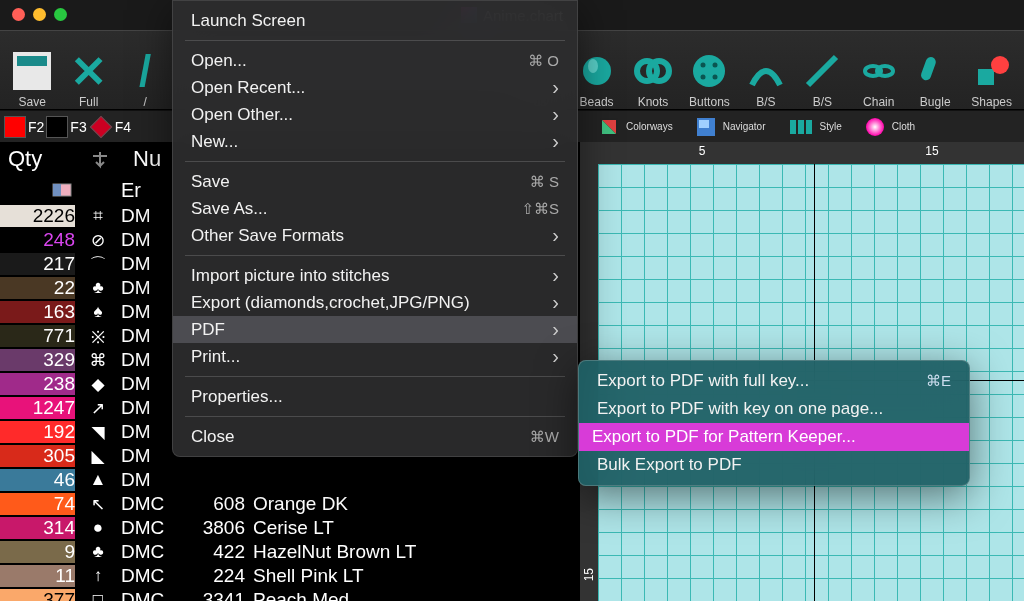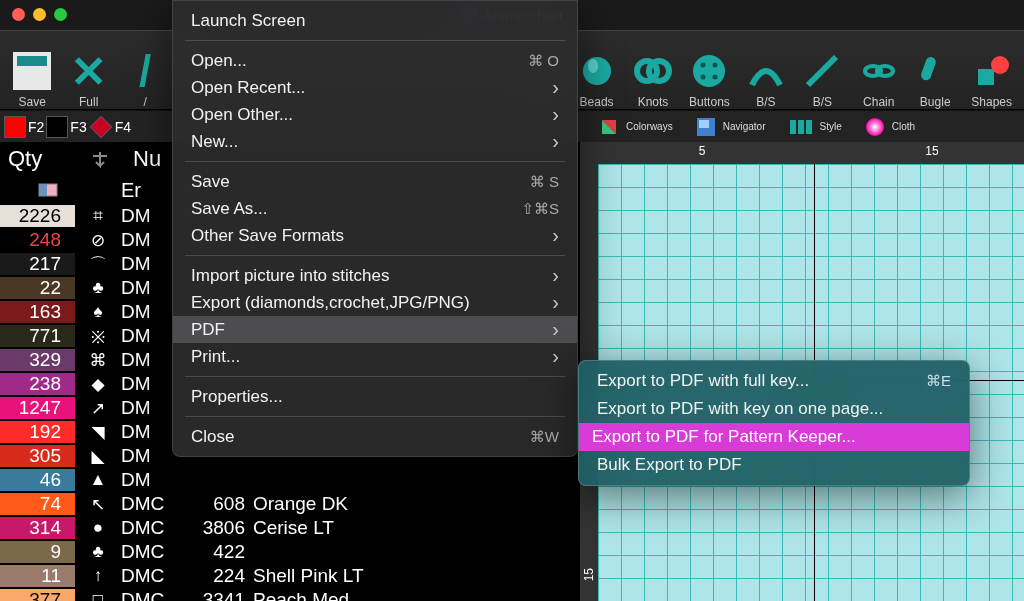--- a/index.html
+++ b/index.html
@@ -23,21 +23,21 @@
   .grid-area { position: absolute; top: 142px; left: 580px; right: 0; bottom: 0; background: #aee5e8; }
   .grid-ruler-top { position: absolute; top:0; left:0; right:0; height:22px; background:#333; color:#fff; font-size:12px; }
   .grid-ruler-top .tlabel { position:absolute; top:2px; transform:translateX(-50%); }
   .grid-ruler-left { position:absolute; top:22px; left:0; bottom:0; width:18px; background:#333;}
   .grid-canvas { position:absolute; top:22px; left:18px; right:0; bottom:0; background:#aee5e8; background-image: linear-gradient(#3bb9b4 1px, transparent 1px), linear-gradient(90deg, #3bb9b4 1px, transparent 1px); background-size: 23px 23px; }
   .grid-canvas::after { content:""; position:absolute; inset:0; background-image: linear-gradient(#000 1px, transparent 1px), linear-gradient(90deg,#000 1px, transparent 1px); background-size: 230px 230px; background-position: -14px -14px;}
   .left-panel { position:absolute; top:142px; left:0; width:580px; bottom:0; background:#000; color:#fff; }
   .left-header { display:flex; height:34px; align-items:center; font-size:22px; font-weight:500; }
   .left-header .col { padding:0 8px; }
   .thread-row { display:flex; height:24px; align-items:center; font-size:19px; font-weight:500; }
-  .color-cell { width:75px; display:flex; justify-content:flex-end; padding-right:14px; }
+  .color-cell { width:75px; display:flex; justify-content:flex-end; padding-right:0; }
   .sym-cell { width:46px; display:flex; justify-content:center; align-items:center; font-size:17px;}
   .brand-cell { width:68px; }
   .code-cell { width:64px; text-align:right; padding-right:8px;}
   .name-cell { flex:1; }
   .icon-cell { width:50px; display:flex; justify-content:center;}
   .context-menu { position:absolute; top:0; left:172px; width:406px; background:rgba(44,44,46,0.92); backdrop-filter: blur(20px); border-radius: 0 0 8px 8px; border:1px solid rgba(90,90,90,0.5); padding:6px 0; z-index:10; box-shadow: 0 10px 40px rgba(0,0,0,0.5);}
   .menu-item { display:flex; align-items:center; justify-content:space-between; height:27px; padding:0 18px; font-size:17px; color:#f2f2f2; }
   .menu-item.highlighted { background: rgba(120,120,128,0.45); }
   .menu-sep { height:1px; background:rgba(128,128,128,0.4); margin:6px 12px;}
   .menu-shortcut { color:#aaa; font-size:15px; }
@@ -281,21 +281,21 @@
   </div>
   <div id="thread-rows">
       <div class="thread-row">
         <div class="color-cell" style="background: rgb(230, 224, 216); color: rgb(0, 0, 0);">2226</div>
         <div class="sym-cell">⌗</div>
         <div class="brand-cell">DM</div>
         <div class="code-cell"></div>
         <div class="name-cell"></div>
       </div>
       <div class="thread-row">
-        <div class="color-cell" style="background: rgb(0, 0, 0); color: #ef4444;">248</div>
+        <div class="color-cell" style="background: rgb(0, 0, 0); color: #d946ef;">248</div>
         <div class="sym-cell">⊘</div>
         <div class="brand-cell">DM</div>
         <div class="code-cell"></div>
         <div class="name-cell"></div>
       </div>
       <div class="thread-row">
         <div class="color-cell" style="background: rgb(26, 26, 26); color: rgb(255, 255, 255);">217</div>
         <div class="sym-cell">⌒</div>
         <div class="brand-cell">DM</div>
         <div class="code-cell"></div>
@@ -376,20 +376,21 @@
         <div class="sym-cell">●</div>
         <div class="brand-cell">DMC</div>
         <div class="code-cell">3806</div>
         <div class="name-cell">Cerise LT</div>
       </div>
       <div class="thread-row">
         <div class="color-cell" style="background: rgb(122, 106, 74); color: rgb(255, 255, 255);">9</div>
         <div class="sym-cell">♣</div>
         <div class="brand-cell">DMC</div>
         <div class="code-cell">422</div>
+        <div class="name-cell">HazelNut Brown LT</div>
       </div>
       <div class="thread-row">
         <div class="color-cell" style="background: rgb(154, 122, 106); color: rgb(255, 255, 255);">11</div>
         <div class="sym-cell">↑</div>
         <div class="brand-cell">DMC</div>
         <div class="code-cell">224</div>
         <div class="name-cell">Shell Pink LT</div>
       </div>
       <div class="thread-row">
         <div class="color-cell" style="background: rgb(250, 168, 106); color: rgb(0, 0, 0);">377</div>

